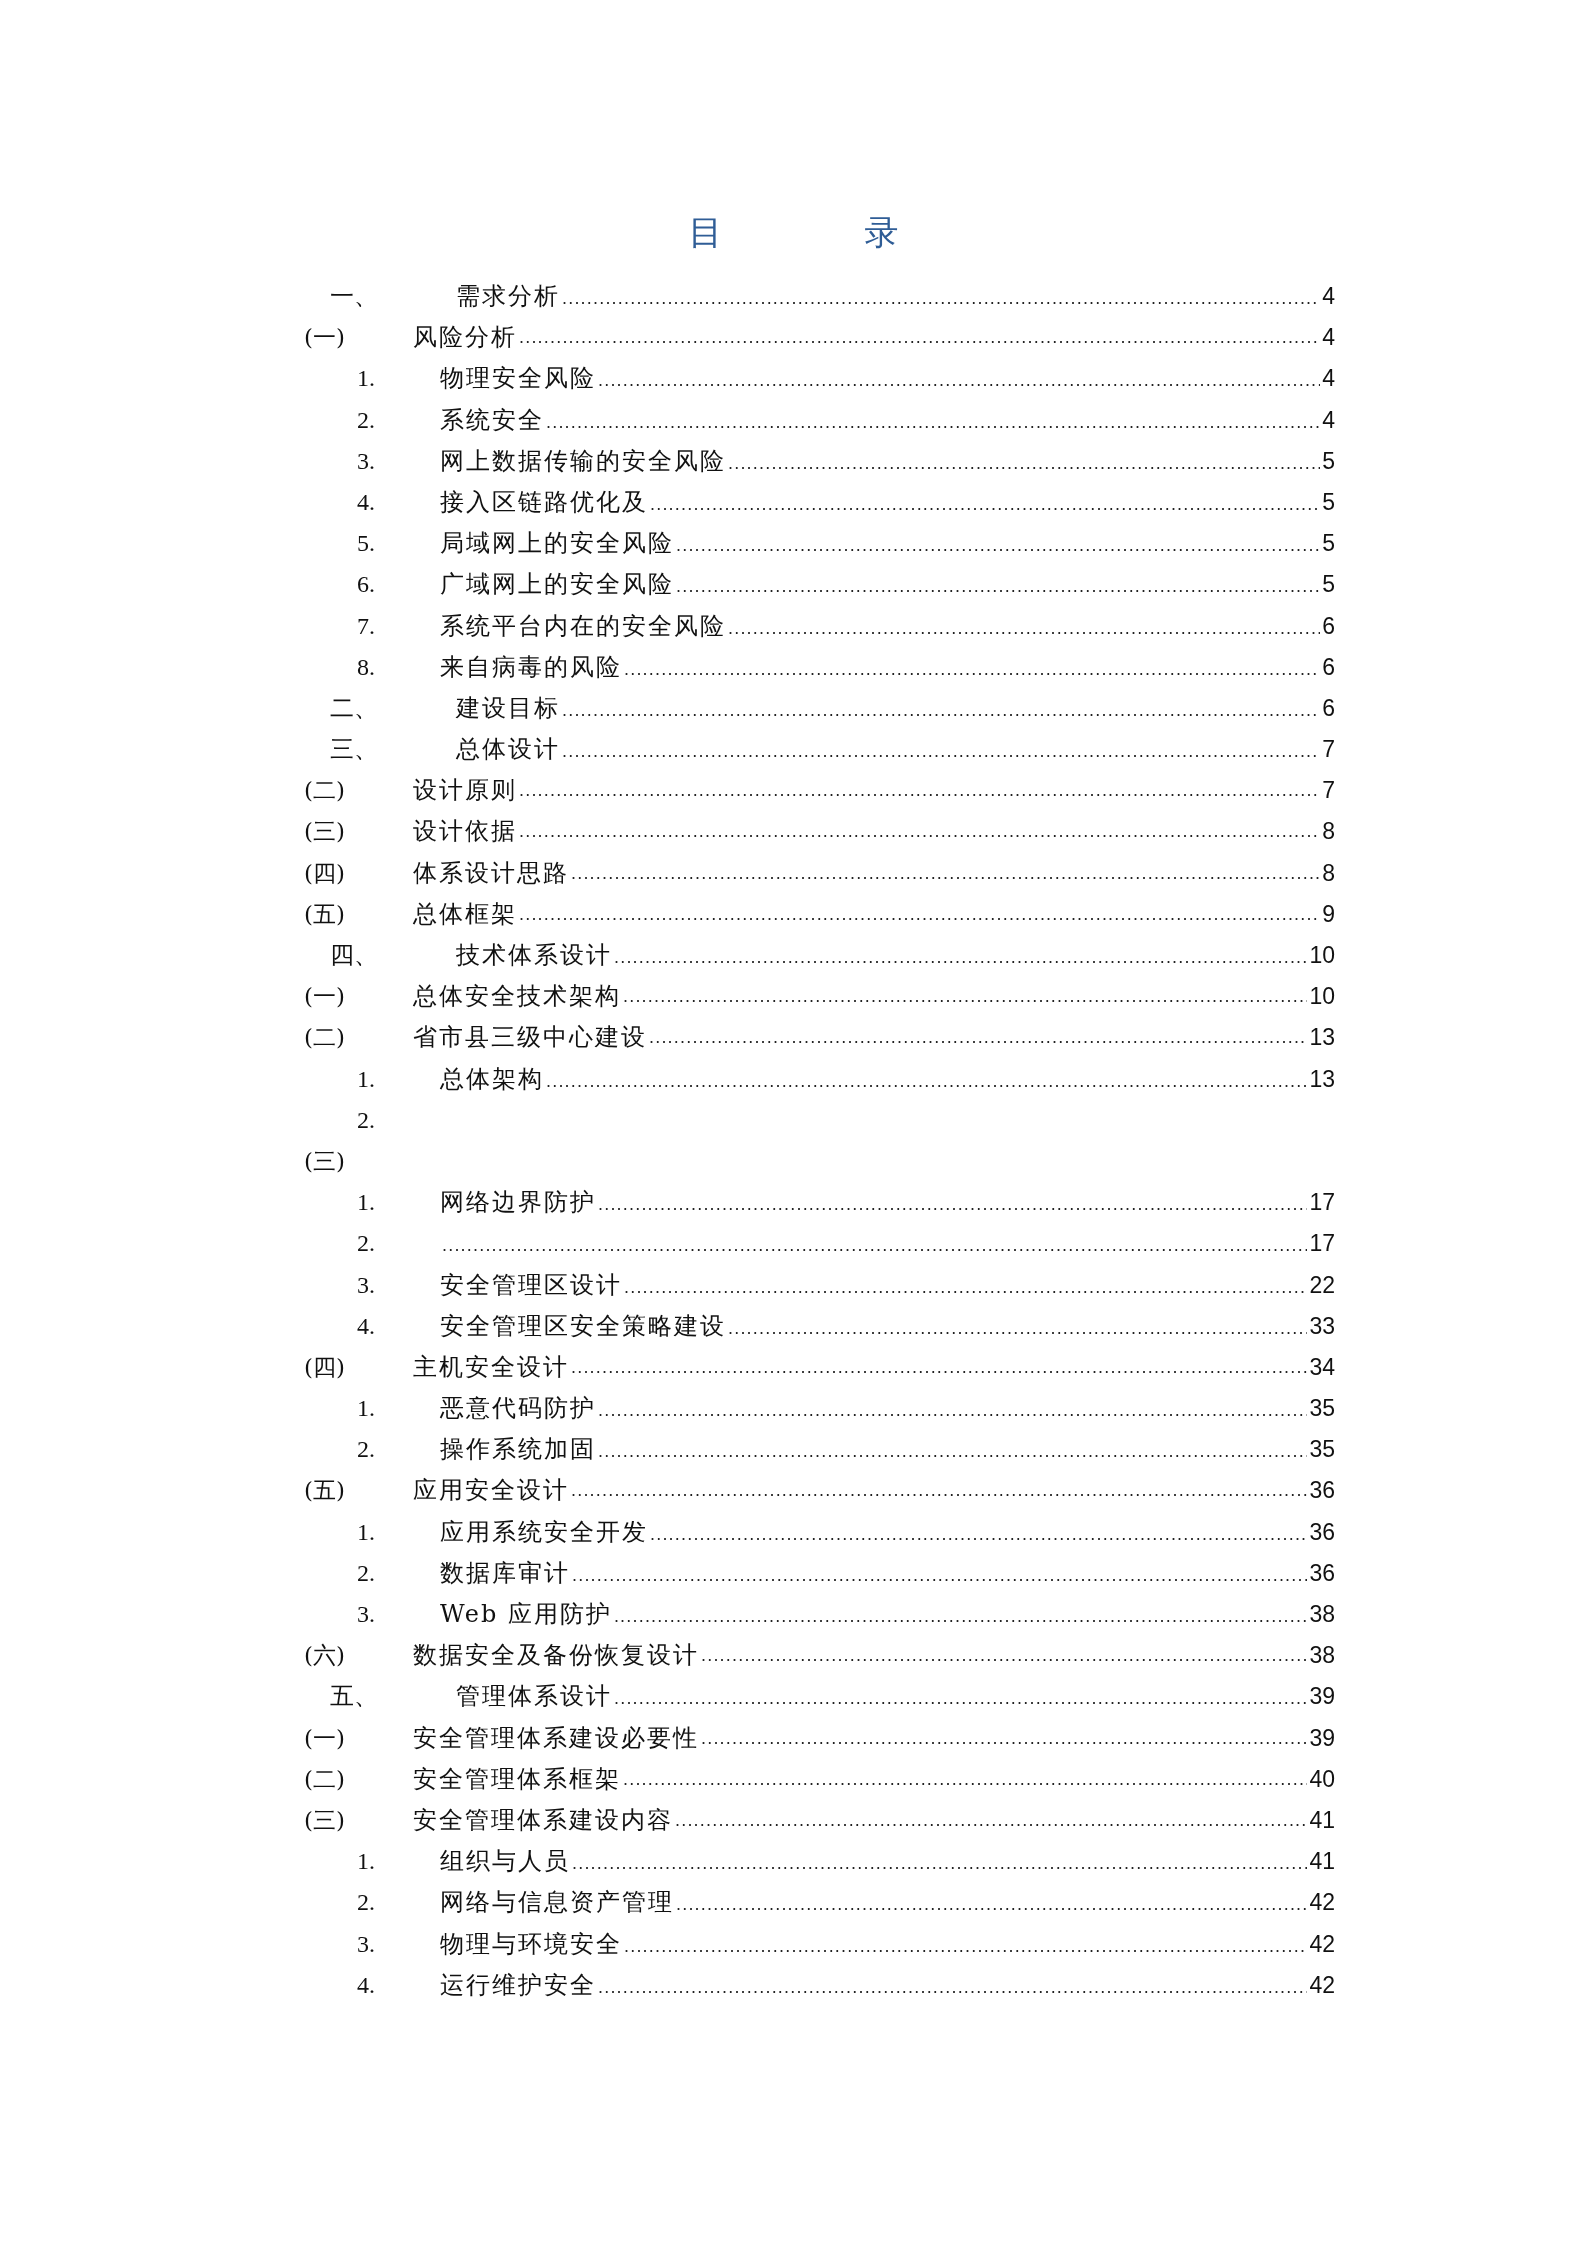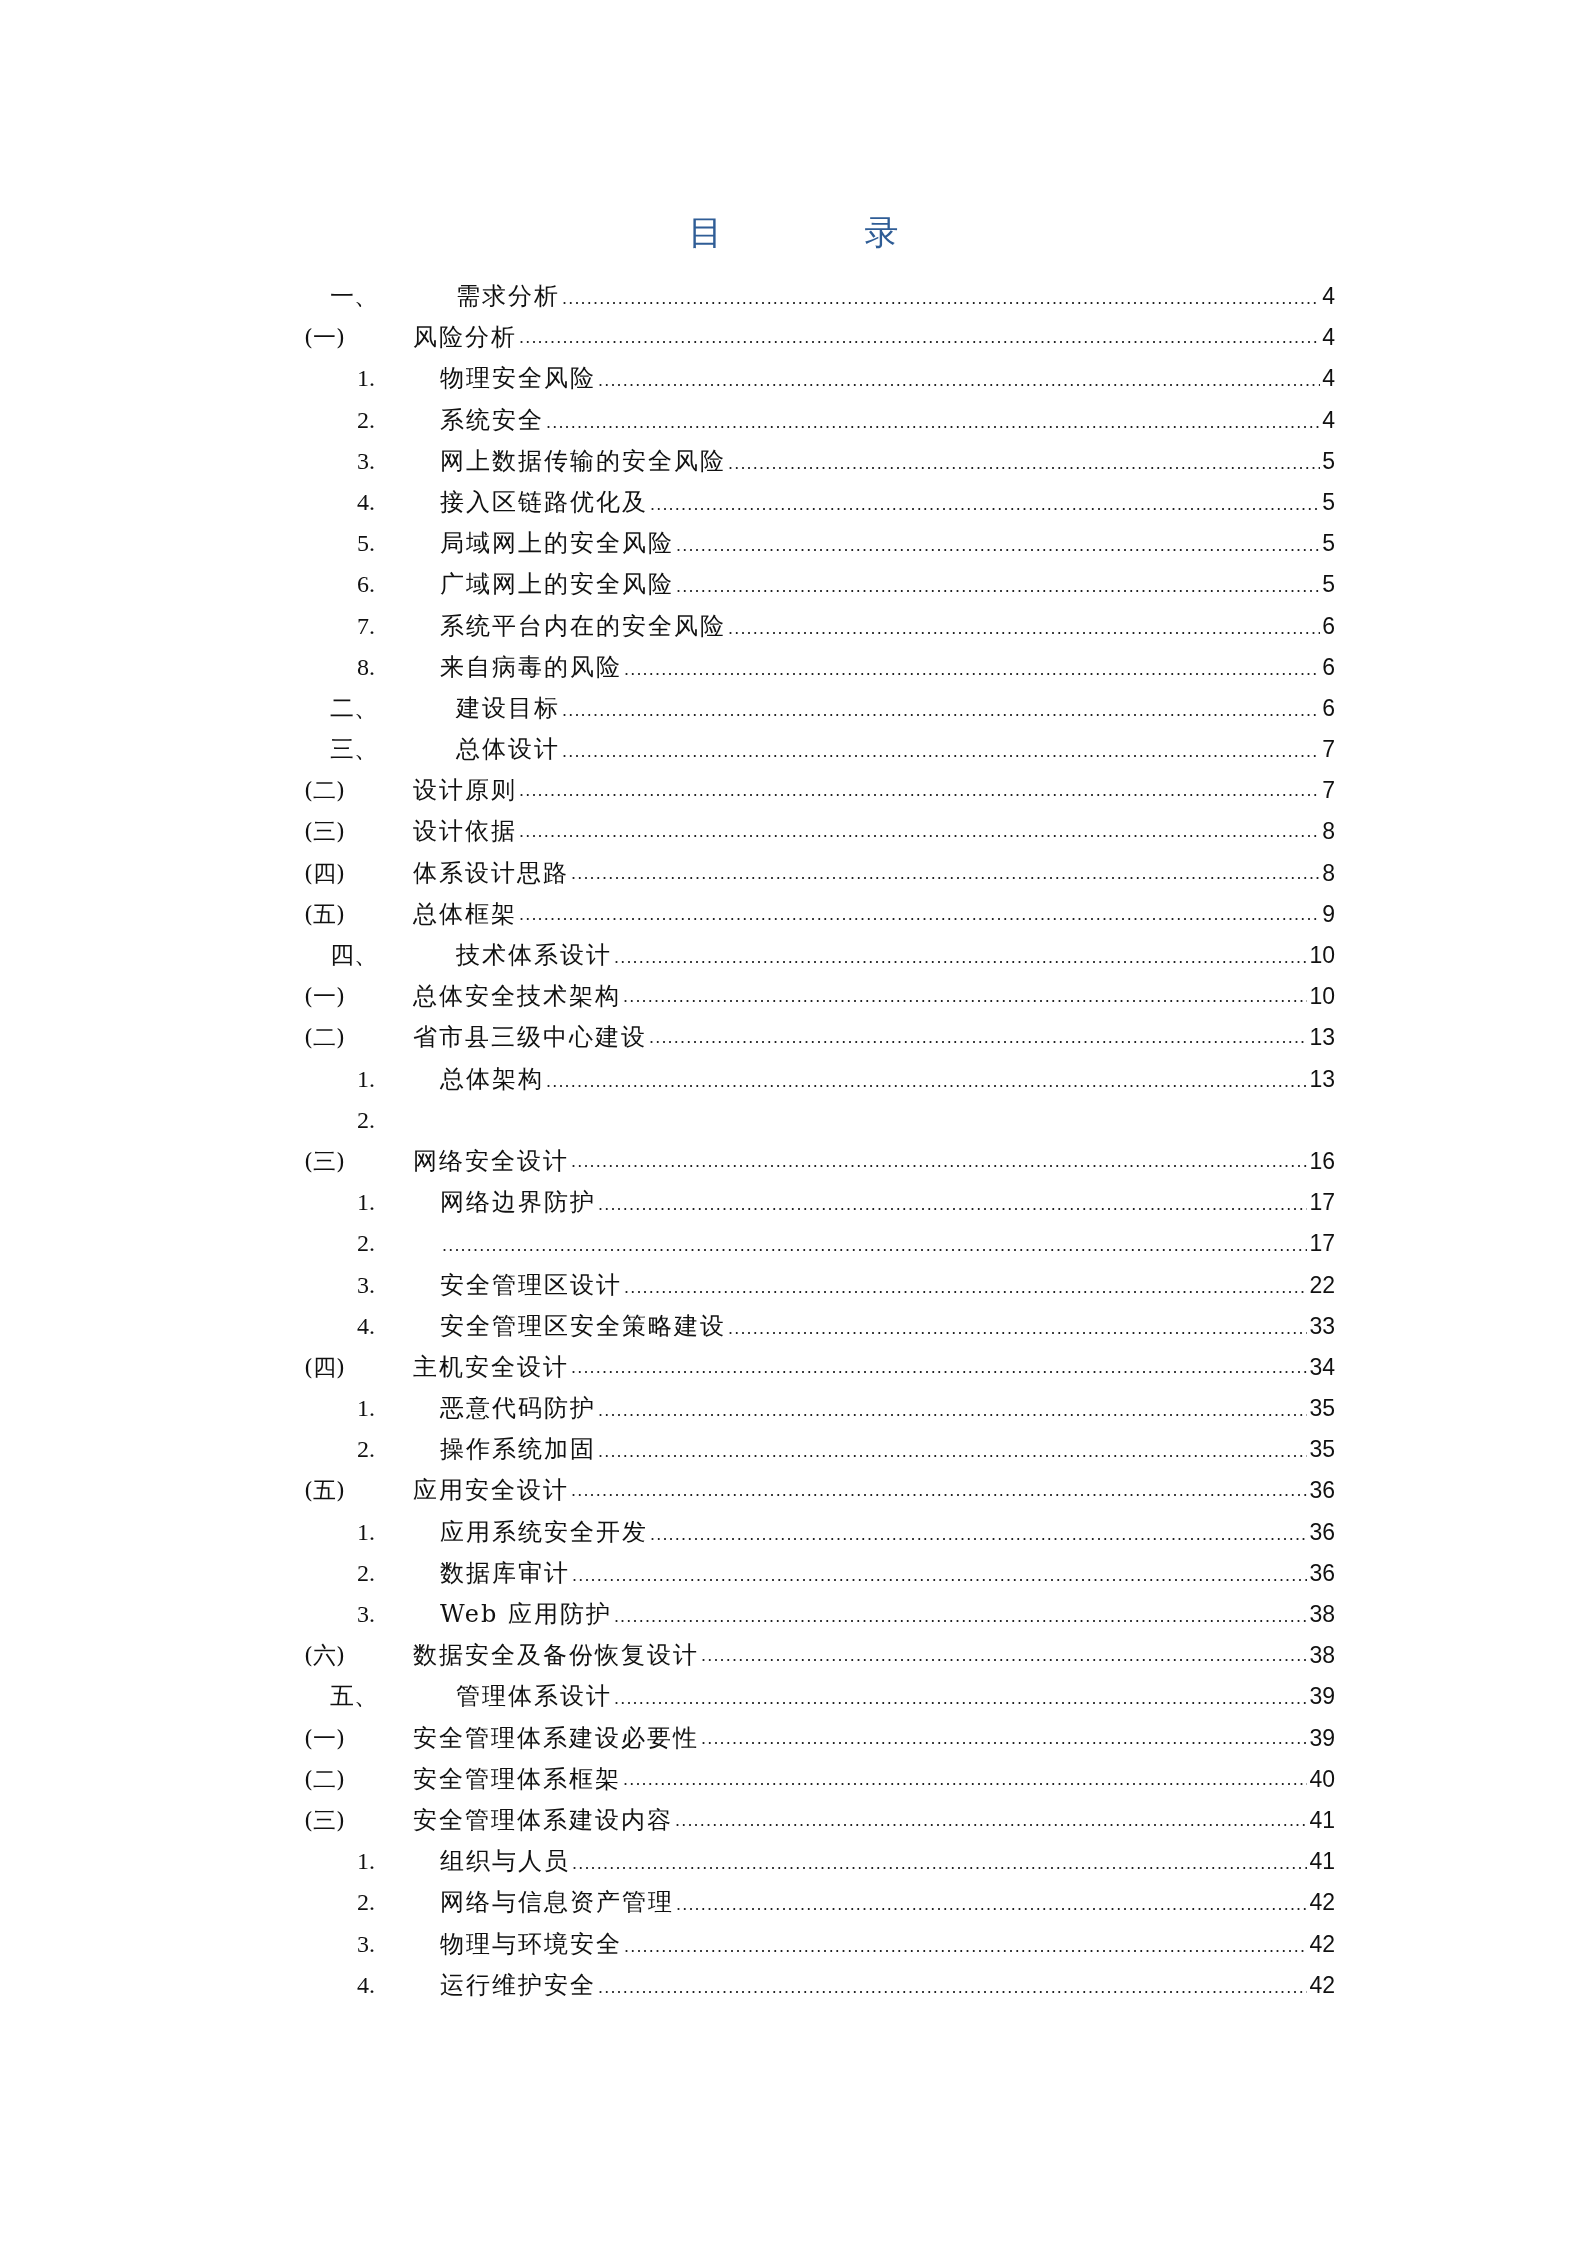--- a/index.html
+++ b/index.html
@@ -282,25 +282,20 @@
       <span class="toc-page">13</span>
     </span>
   </div>
 
   <div class="toc-row lvl3">
     <span class="toc-num">2.</span>
   </div>
 
   <div class="toc-row lvl2">
     <span class="toc-num">(三)</span>
-    <span class="toc-entry">
-      <span class="toc-text">网络安全设计</span>
-      <span class="toc-leader"></span>
-      <span class="toc-page">16</span>
-    </span>
   </div>
 
   <div class="toc-row lvl3">
     <span class="toc-num">1.</span>
     <span class="toc-entry">
       <span class="toc-text">网络边界防护</span>
       <span class="toc-leader"></span>
       <span class="toc-page">17</span>
     </span>
   </div>

